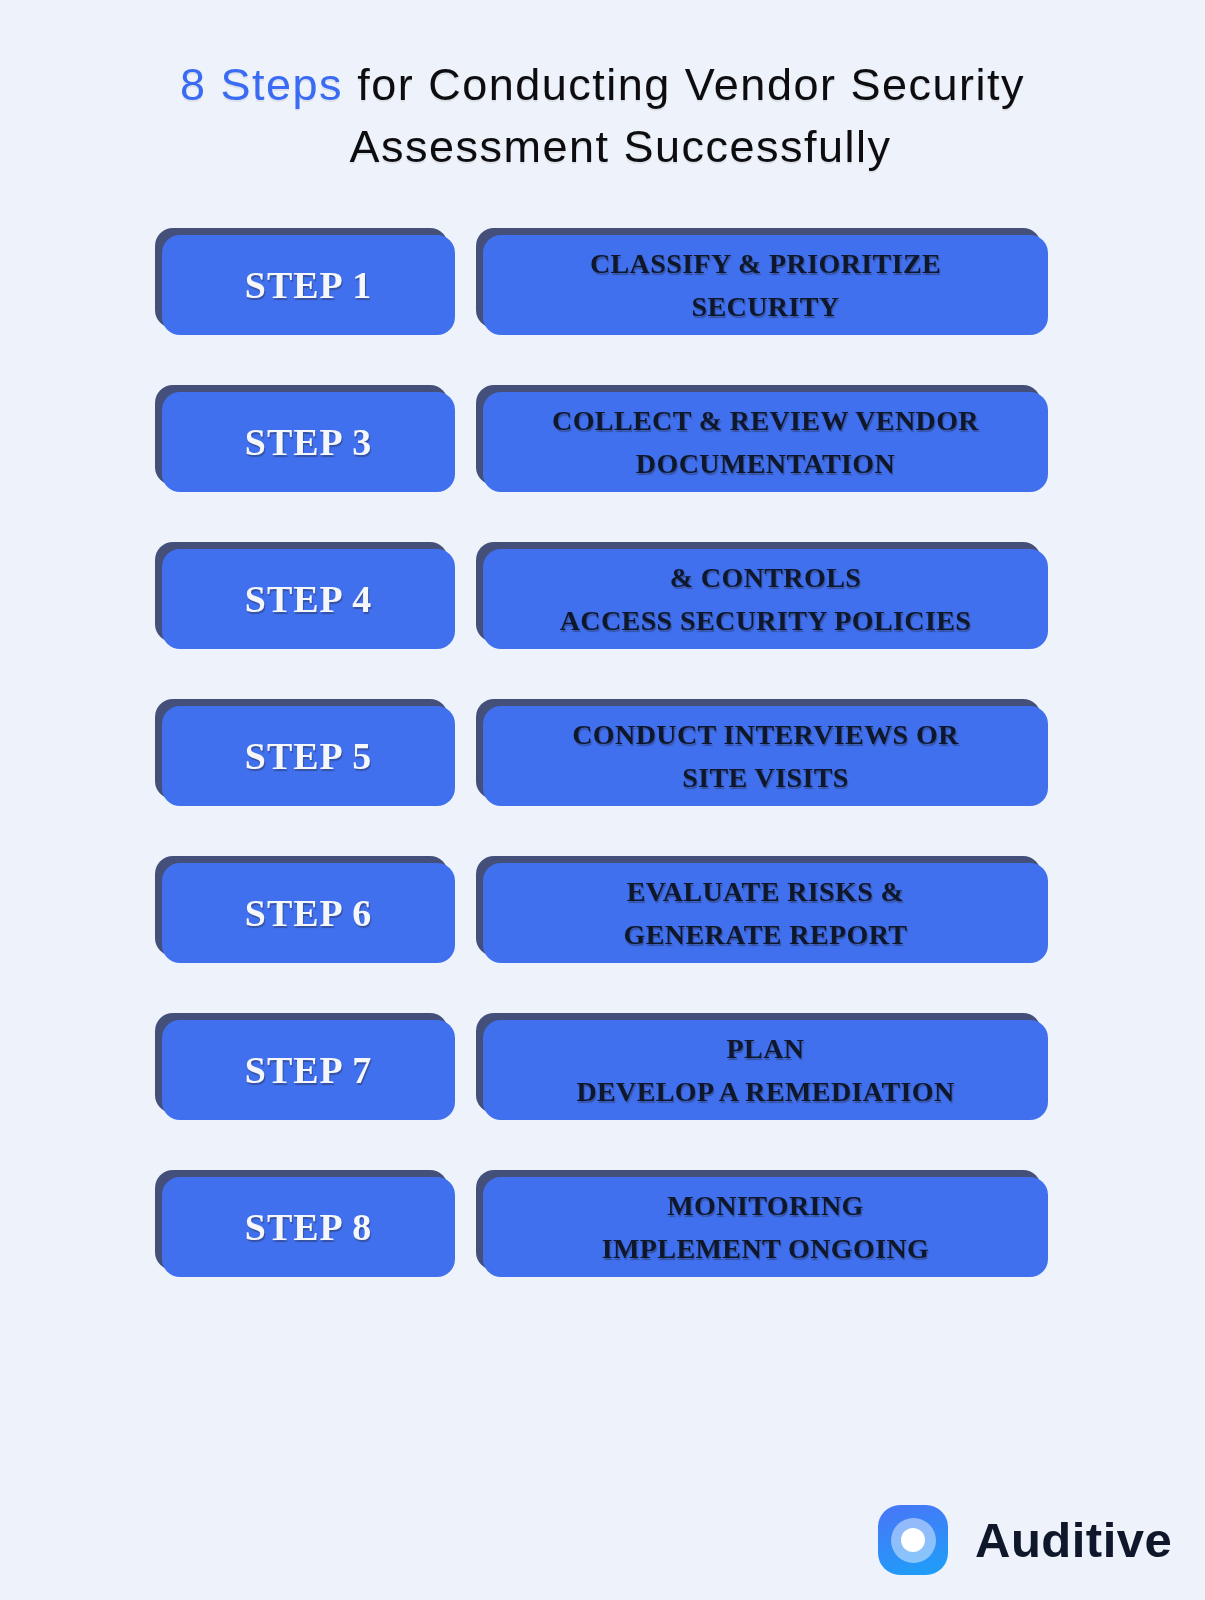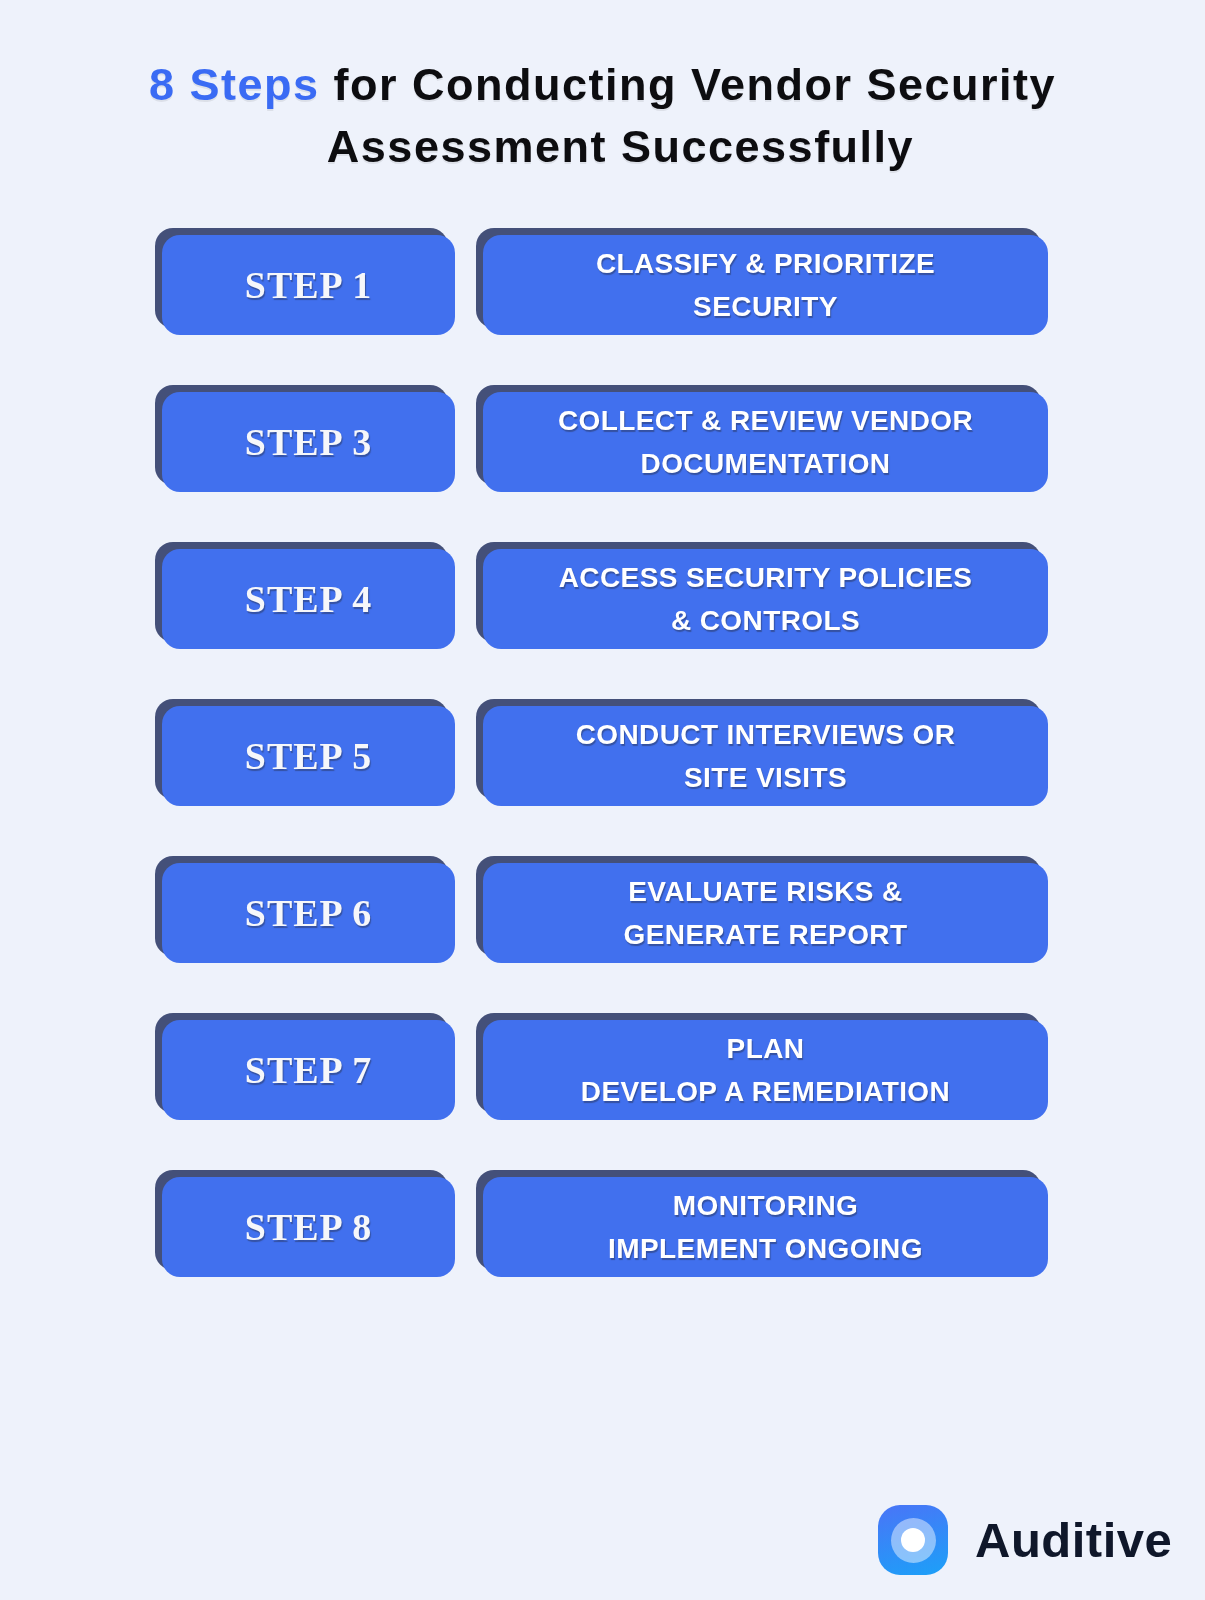--- a/index.html
+++ b/index.html
@@ -11,21 +11,21 @@
     overflow:hidden;
   }
   .canvas { position:absolute; inset:0; }
 
   
   .title {
     position:absolute;
     top:54px; left:0; width:100%;
     text-align:center;
     font-size:45px;
-    font-weight:bold;
+    font-weight:normal;
     letter-spacing:1.5px;
     line-height:1.38;
     color:#0d0d10;
     text-shadow:0 2px 0 rgba(13,13,16,0.08);
   }
   .title .accent { color:#3a6bf4; }
   .title .line2 { display:block;margin-left:36px; }
 
   
   .steps {
@@ -51,26 +51,26 @@
   }
   .step-label {
     font-family:"Liberation Serif", serif;
     font-weight:bold;
     font-size:38px;
     letter-spacing:1px;
     color:#f6f7fa;
     text-shadow:1px 2px 1px rgba(42,56,100,0.55);
   }
   .desc-text {
-    font-family:Liberation Sans, sans-serif;
+    font-family:Liberation Serif, serif;
     font-weight:bold;
     font-size:28px;
     line-height:1.55;
     letter-spacing:0.4px;
-    color:#ffffff;
+    color:#0f172a;
     text-shadow:1px 2px 1px rgba(42,56,100,0.55);
     padding:0 14px;
   }
   .desc-text span { display:block; }
 
   
   .footer {
     position:absolute;
     left:878px; top:1505px;
     display:flex; align-items:center; gap:27px;
@@ -142,22 +142,22 @@
 
     <div class="row">
       <div class="btn btn-step">
         <div class="face">
             <span class="step-label">STEP 4</span>
           </div>
       </div>
       <div class="btn btn-desc">
         <div class="face">
             <div class="desc-text">
+          <span>&amp; CONTROLS</span>
           <span>ACCESS SECURITY POLICIES</span>
-          <span>&amp; CONTROLS</span>
         </div>
           </div>
       </div>
     </div>
 
     <div class="row">
       <div class="btn btn-step">
         <div class="face">
             <span class="step-label">STEP 5</span>
           </div>

